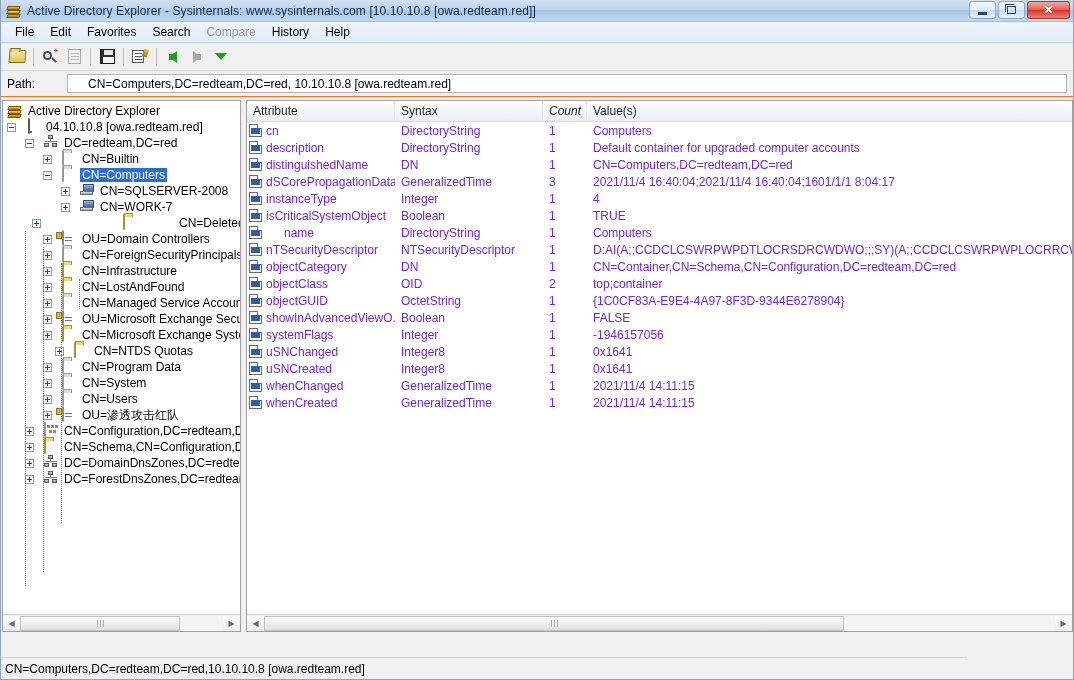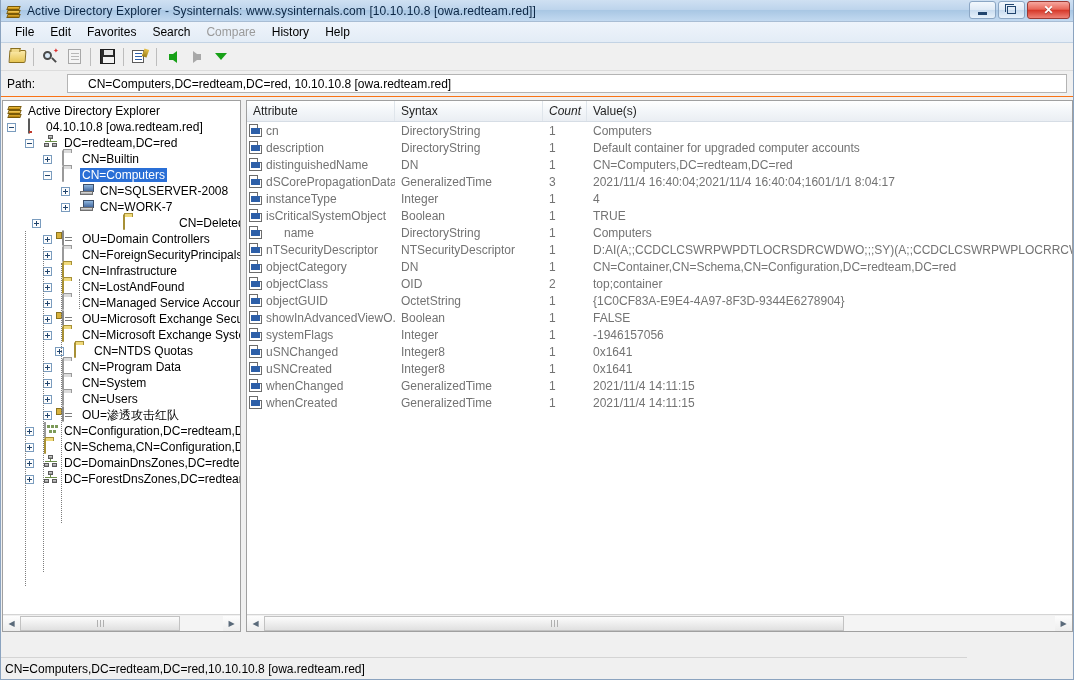--- a/index.html
+++ b/index.html
@@ -305,21 +305,21 @@
     flex: 1;
     position: relative;
     overflow: hidden;
     background: #fff;
   }
   .lv-row {
     height: 17px;
     display: flex;
     align-items: center;
     font-size: 12px;
-    color: #737373;
+    color: #6d28d9;
     white-space: nowrap;
   }
   .lv-cell { overflow: hidden; white-space: nowrap; padding-left: 6px; }
   .attr-ico {
     width: 13px; height: 13px; flex: none; margin: 0 4px 0 2px;
     background: #fff; border: 1px solid #6c6c6c;
     position: relative;
   }
   .attr-ico::after {
     content: ""; position: absolute; left: 1px; top: 3px;

